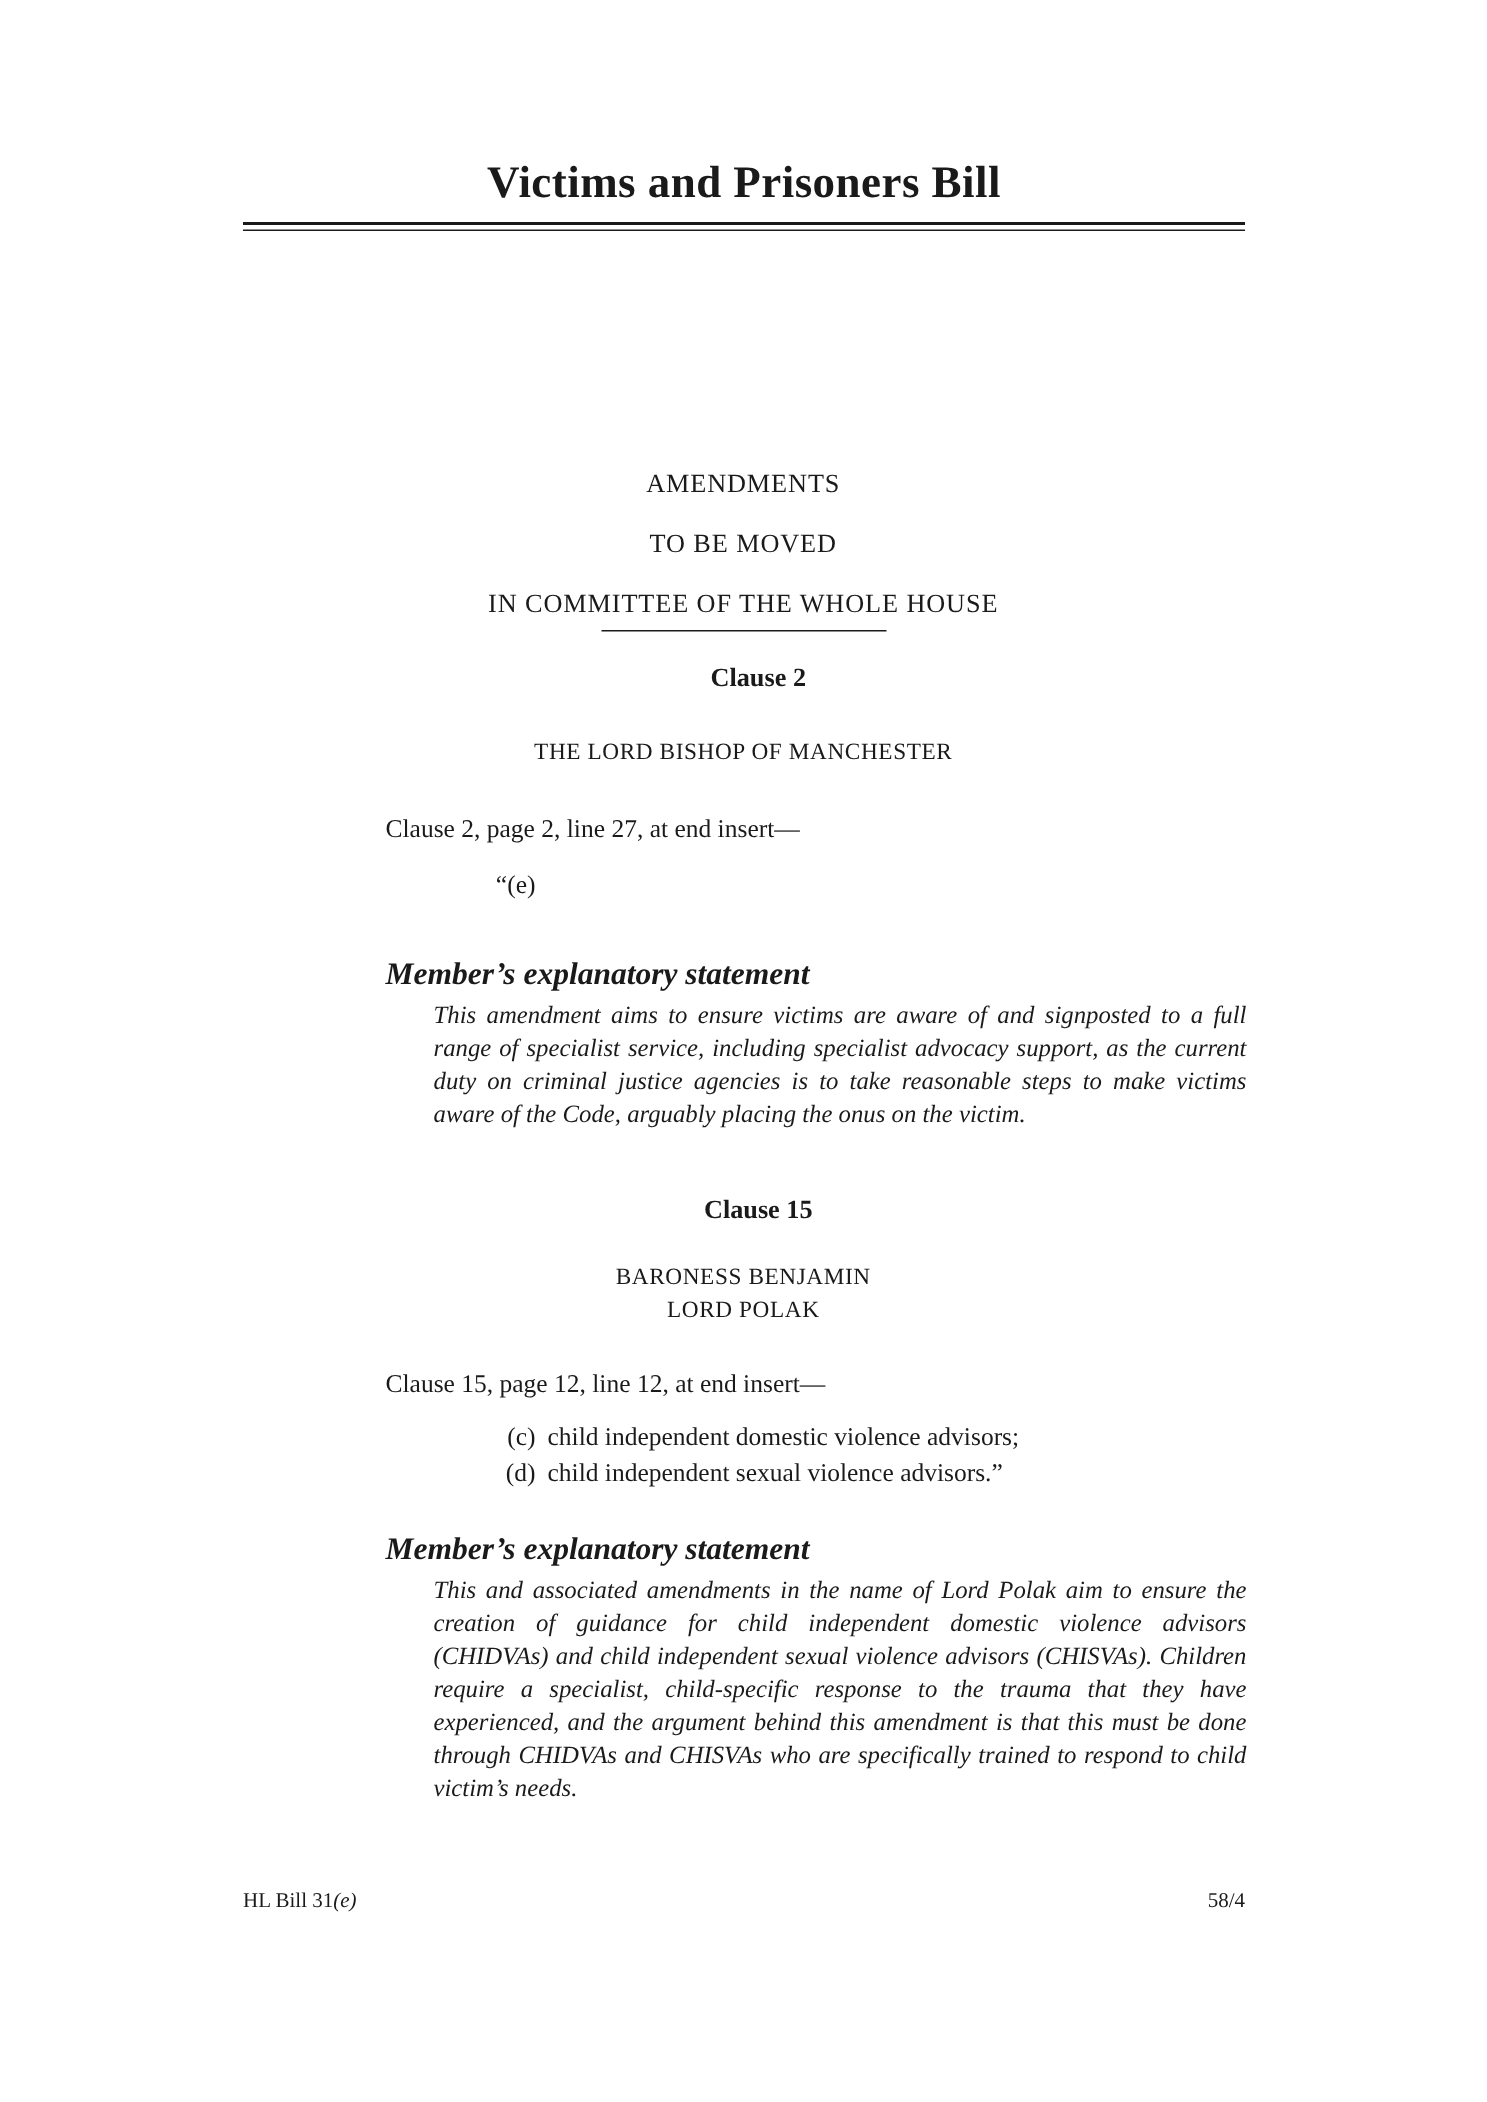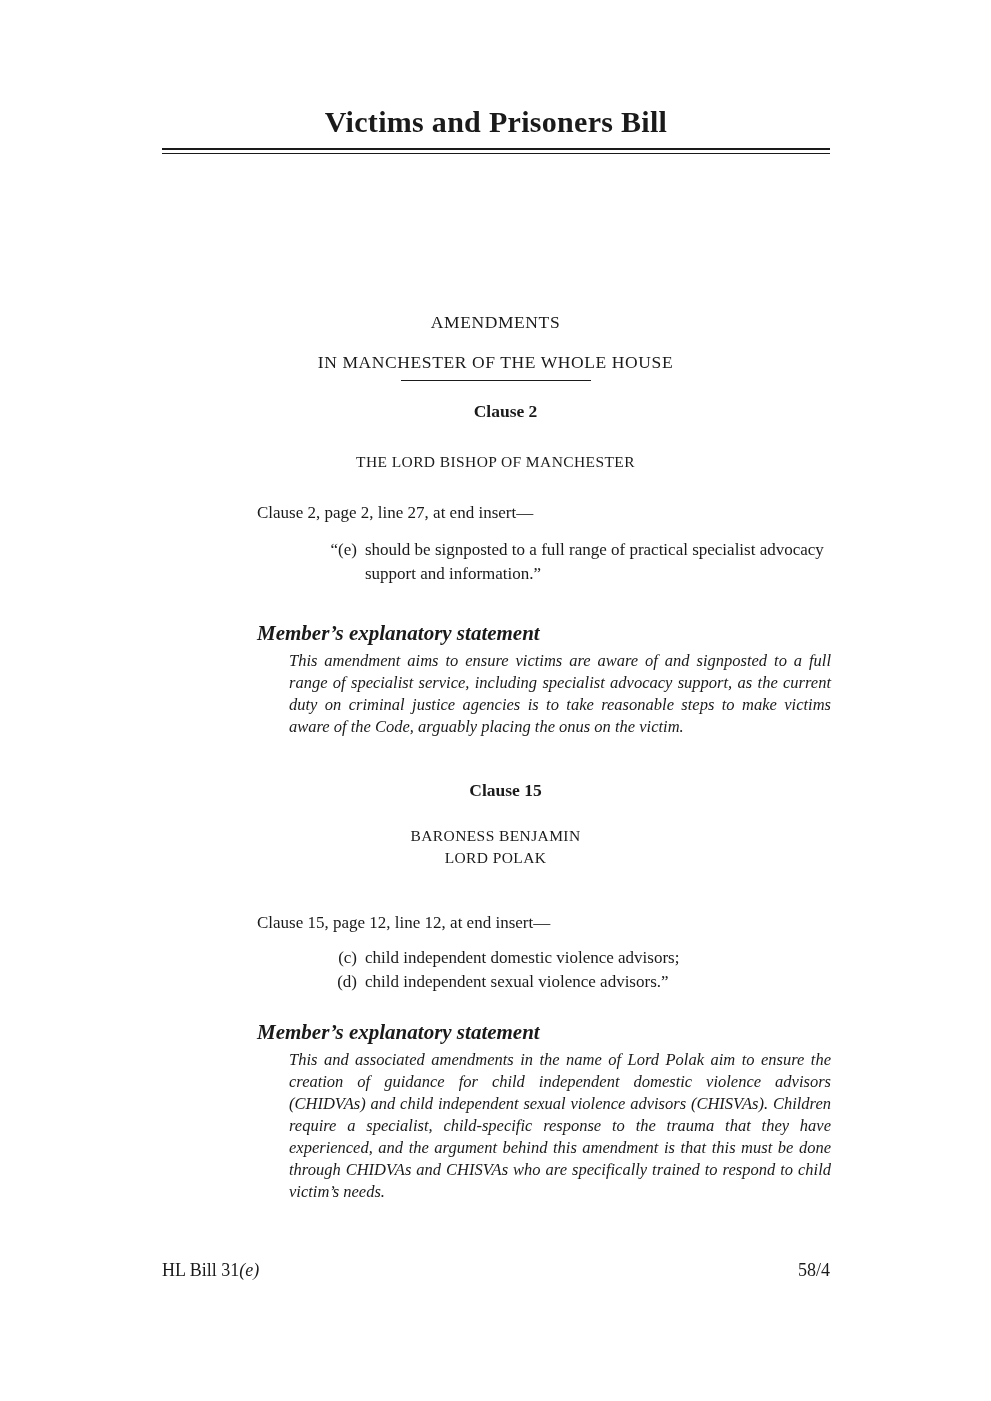--- a/index.html
+++ b/index.html
@@ -51,21 +51,21 @@
     padding-left: 20px;
   }
   .clause-heading.c2 { margin-top: 20px; }
   .clause-heading.c15 { margin-top: 42px; }
   .members { text-align: center; font-size: 15.5px; letter-spacing: 0.4px; line-height: 22px; }
   .members.m1 { margin-top: 29px; }
   .members.m2 { margin-top: 24px; }
   
   .body-block { margin: 0 93px 0 190px; font-size: 17px; }
   .instruction { margin-top: 30px; }
-  .instruction.i2 { margin-top: 44px; }
+  .instruction.i2 { margin-top: 28px; }
   .amend-list { margin-top: 15px; }
   .amend-list.two { margin-top: 13px; }
   .amend-item { display: flex; line-height: 24px; }
   .amend-label { width: 100px; flex: 0 0 100px; text-align: right; }
   .amend-text { flex: 1; margin-left: 8px; }
   .expl-heading {
     margin-top: 35px;
     font-weight: bold;
     font-style: italic;
     font-size: 21px;
@@ -80,53 +80,53 @@
     margin-left: 32px;
   }
   
   .footer {
     position: absolute;
     left: 95px;
     right: 94px;
     top: 1260px;
     display: flex;
     justify-content: space-between;
-    font-size: 18px;
+    font-size: 14px;
     text-align: center;
   }
   .footer .italic { font-style: italic; }
 </style>
 </head>
 <body>
 
 <div class="page">
 
   <div class="doc-header">
     <h1 class="doc-title">Victims and Prisoners Bill</h1>
     <div class="double-rule"></div>
   </div>
 
   <div class="center-block">
     <div class="amend-head-line first">AMENDMENTS</div>
-    <div class="amend-head-line">IN MANCHESTER OF THE WHOLE HOUSE</div>
+    <div class="amend-head-line">TO BE MOVED</div>
+    <div class="amend-head-line">IN COMMITTEE OF THE WHOLE HOUSE</div>
     <hr class="short-rule">
   </div>
 
   <div class="clause-heading c2">Clause 2</div>
   <div class="members m1">
     <div>THE LORD BISHOP OF MANCHESTER</div>
   </div>
 
   <div class="body-block">
     <div class="instruction">Clause 2, page 2, line 27, at end insert—</div>
 
     <div class="amend-list">
       <div class="amend-item">
         <span class="amend-label">“(e)</span>
-        <span class="amend-text">should be signposted to a full range of practical specialist advocacy support and information.”</span>
       </div>
     </div>
 
     <div class="expl-heading">Member’s explanatory statement</div>
     <div class="expl-text">This amendment aims to ensure victims are aware of and signposted to a full range of specialist service, including specialist advocacy support, as the current duty on criminal justice agencies is to take reasonable steps to make victims aware of the Code, arguably placing the onus on the victim.</div>
   </div>
 
   <div class="clause-heading c15">Clause 15</div>
   <div class="members m2">
     <div>BARONESS BENJAMIN</div>

